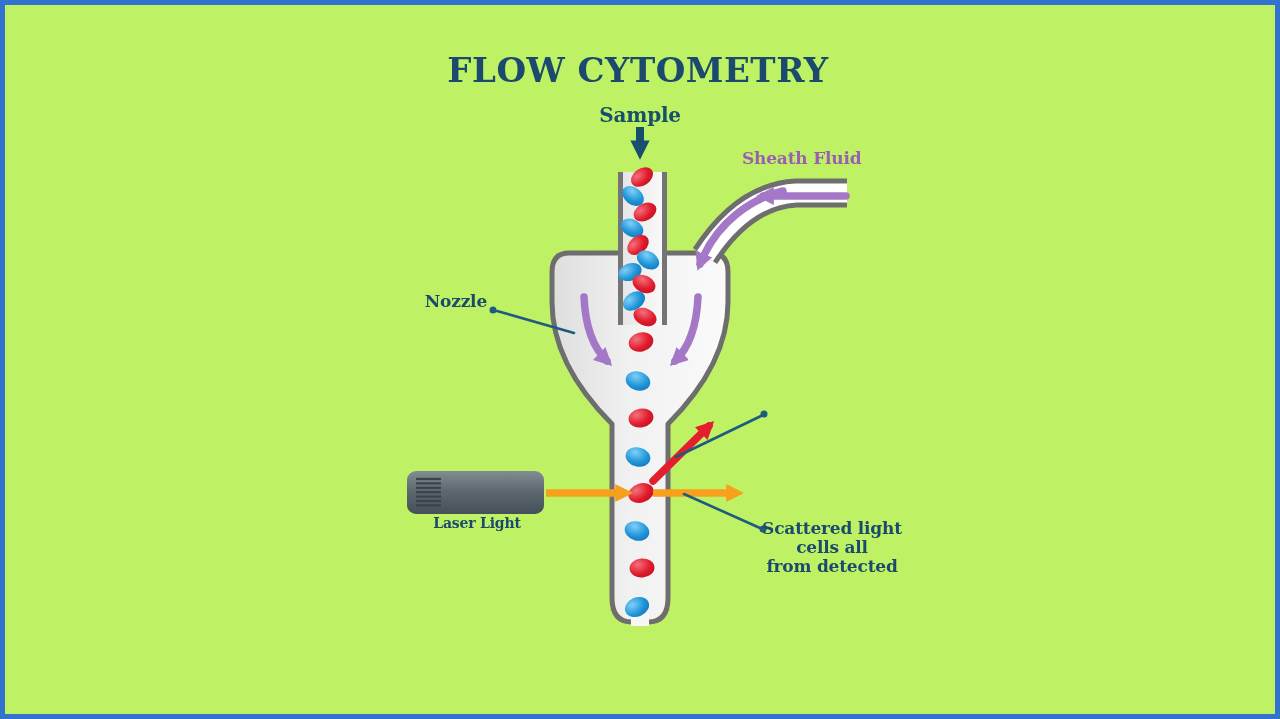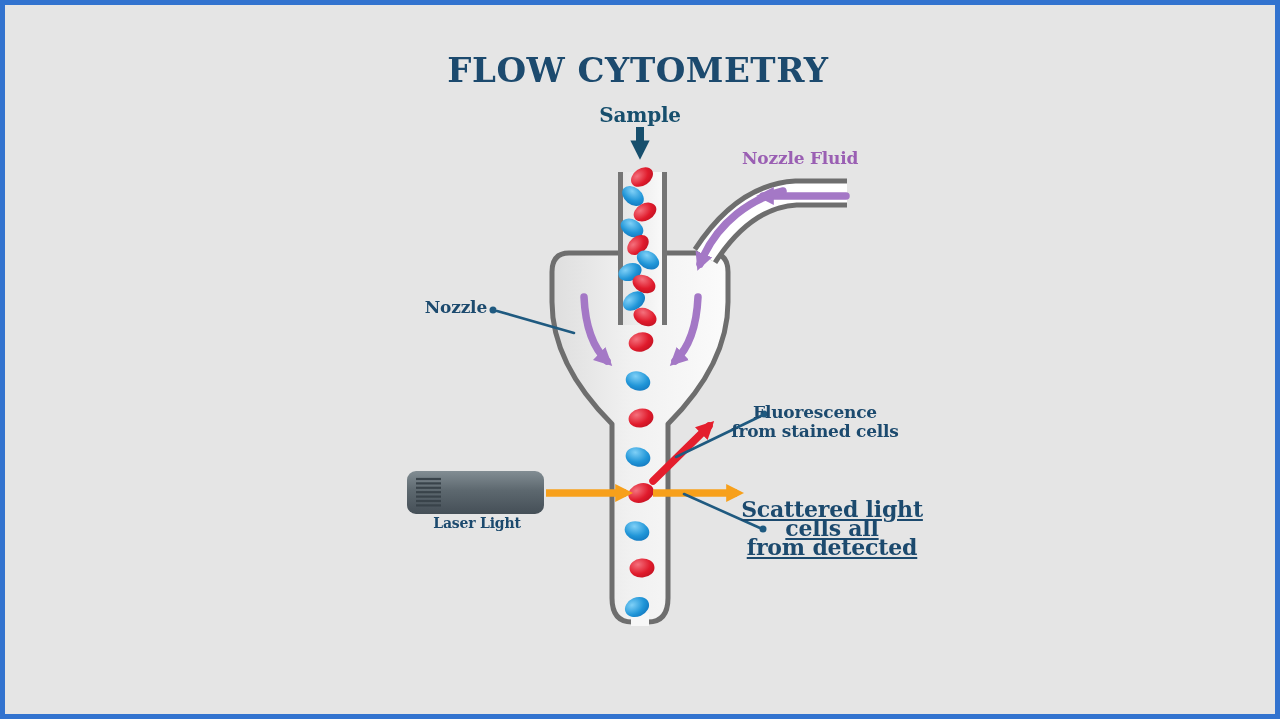--- a/index.html
+++ b/index.html
@@ -1,30 +1,30 @@
 <!DOCTYPE html>
 <html><head>
 <meta charset="utf-8">
 <style>
   html,body{margin:0;padding:0;background:#ffffff;}
   .canvas{
-    position:relative;width:1280px;height:719px;background:#e5e5e5;
+    position:relative;width:1280px;height:719px;background:#bef264;
     overflow:hidden;font-family:"DejaVu Serif","Liberation Serif",serif;
   }
   .frame{position:absolute;left:0;top:0;right:0;bottom:0;border:5px solid #3273cf;pointer-events:none;z-index:30;}
   .diagram-svg{position:absolute;left:0;top:0;z-index:5;}
   .lbl{position:absolute;font-weight:bold;color:#1c4a6e;white-space:nowrap;z-index:10;letter-spacing:-0.2px;}
   .lbl.center{transform:translateX(-50%);text-align:center;}
   .title{left:638px;top:50px;font-size:34px;letter-spacing:0.5px;color:#1c4a6e;}
   .sample{left:640px;top:103px;font-size:20px;color:#174f6d;}
   .sheath{left:742px;top:148px;font-size:17px;color:#9a5fb3;}
-  .nozzle{left:387px;top:297px;width:100px;text-align:right;font-size:17px;}
+  .nozzle{left:387px;top:291px;width:100px;text-align:right;font-size:17px;}
   .laser{left:477px;top:515px;font-size:14px;}
   .fluor{left:815px;top:403px;font-size:17px;line-height:19px;}
-  .scatter{left:832px;top:500px;font-size:22px;line-height:19px;text-decoration:underline;}
+  .scatter{left:832px;top:519px;font-size:17px;line-height:19px;}
 </style>
 </head>
 <body>
 
 <div class="canvas">
 
   <svg class="diagram-svg" width="1280" height="719" viewBox="0 0 1280 719">
     <defs>
       <linearGradient id="vesselGrad" x1="0" y1="0" x2="1" y2="0">
         <stop offset="0" stop-color="#dedede"></stop>
@@ -132,27 +132,23 @@
       <circle cx="493" cy="310" r="3.5" stroke="none"></circle>
       <line x1="676" y1="457" x2="761" y2="416"></line>
       <circle cx="764" cy="414" r="3.5" stroke="none"></circle>
       <line x1="684" y1="494" x2="760" y2="528"></line>
       <circle cx="763" cy="529" r="3.5" stroke="none"></circle>
     </g>
   </svg>
 
   <div class="lbl center title">FLOW CYTOMETRY</div>
   <div class="lbl center sample">Sample</div>
-  <div class="lbl sheath">Nozzle Fluid</div>
+  <div class="lbl sheath">Sheath Fluid</div>
   <div class="lbl nozzle">Nozzle</div>
   <div class="lbl center laser">Laser Light</div>
-  <div class="lbl center fluor">
-    <div>Fluorescence</div>
-    <div>from stained cells</div>
-  </div>
   <div class="lbl center scatter">
     <div>Scattered light</div>
     <div>cells all</div>
     <div>from detected</div>
   </div>
 
   <div class="frame"></div>
 </div>
 
 </body></html>

